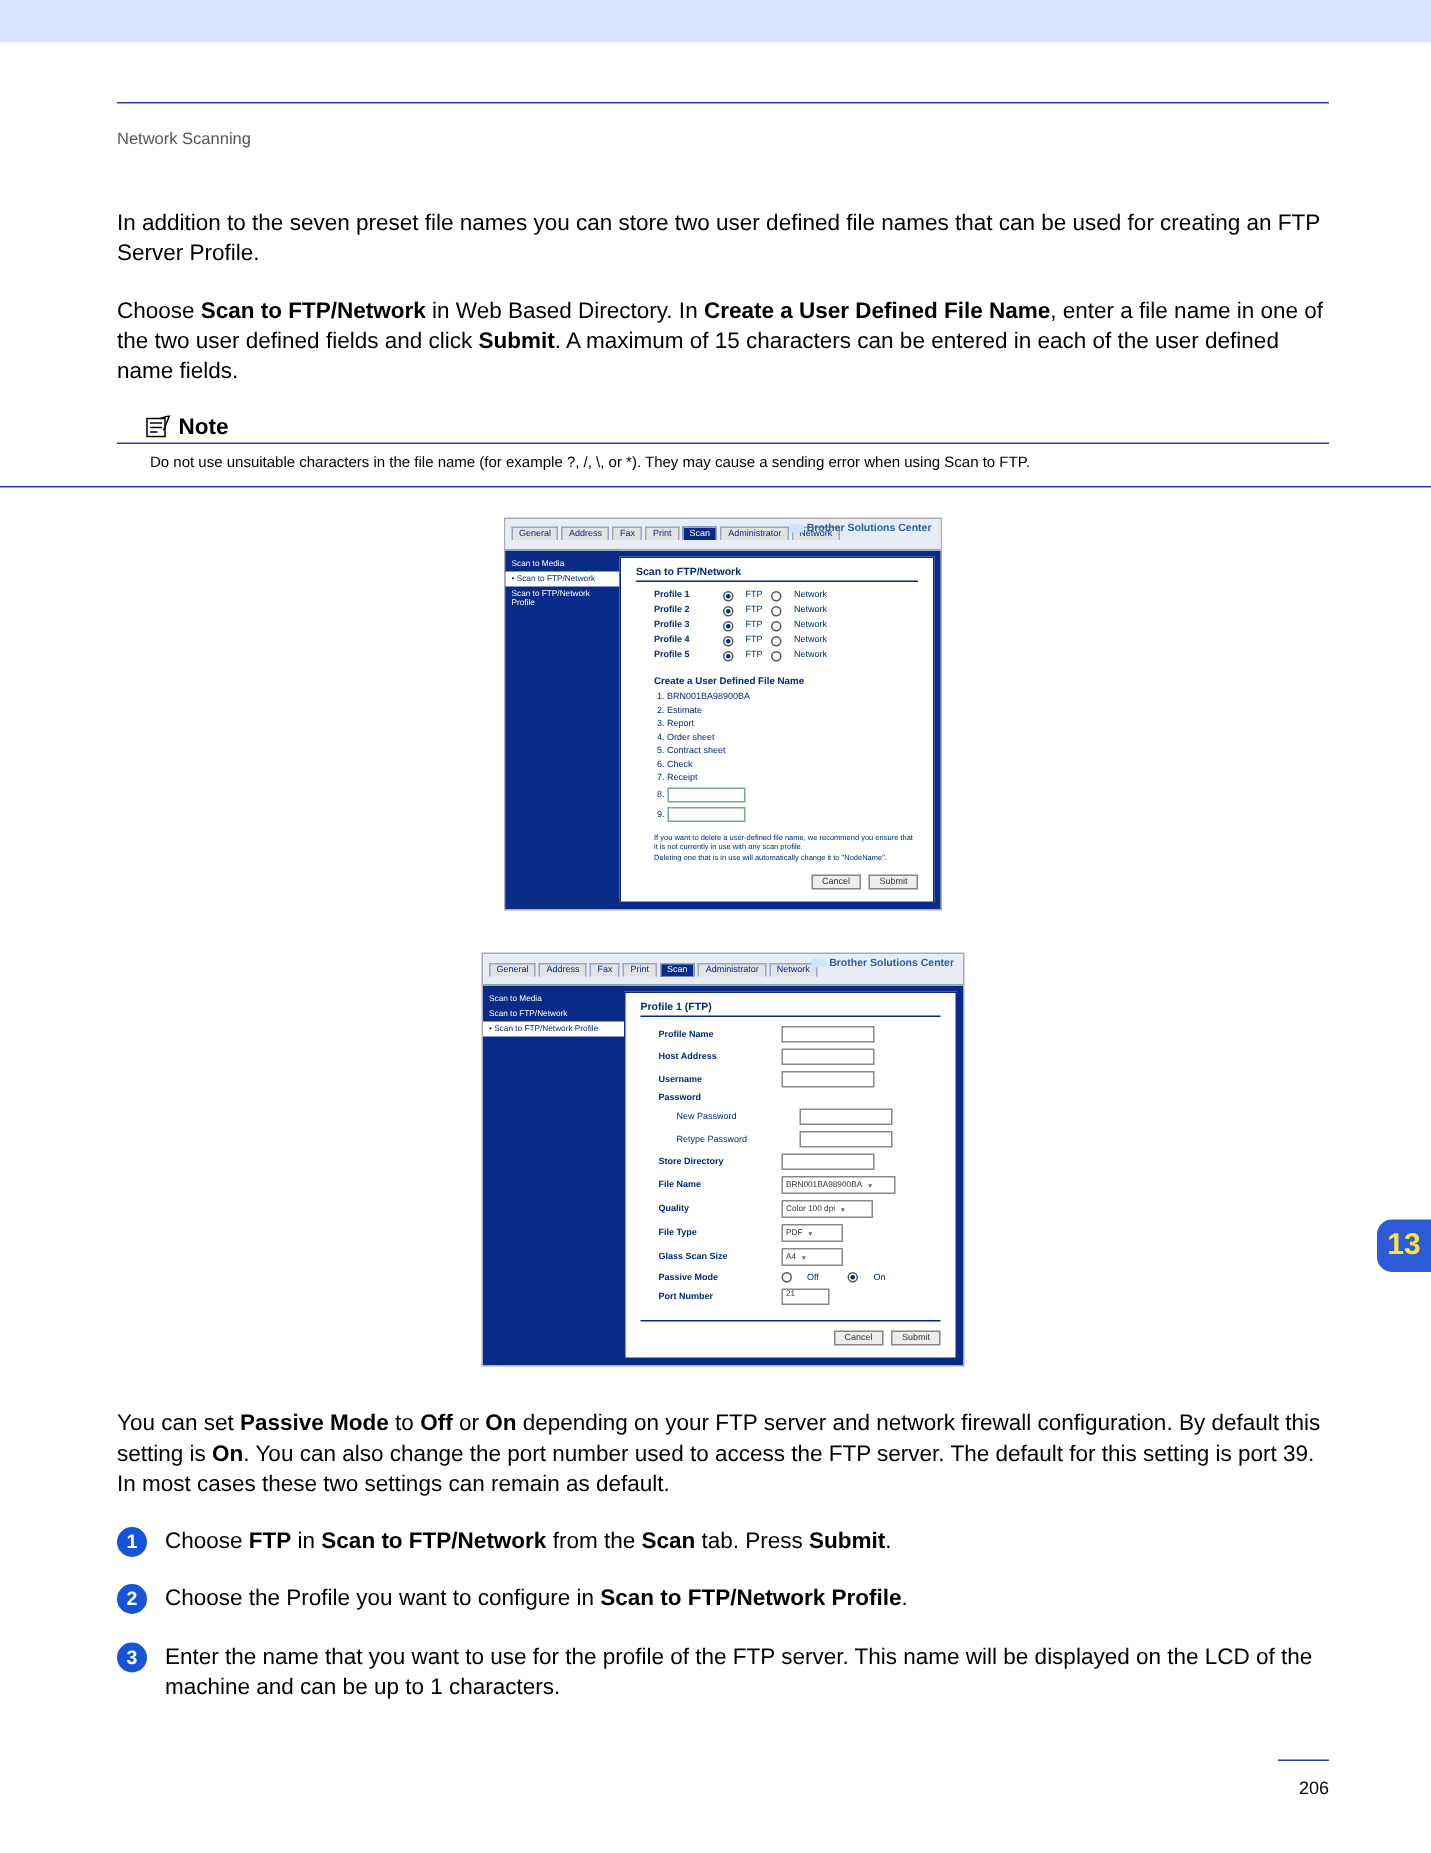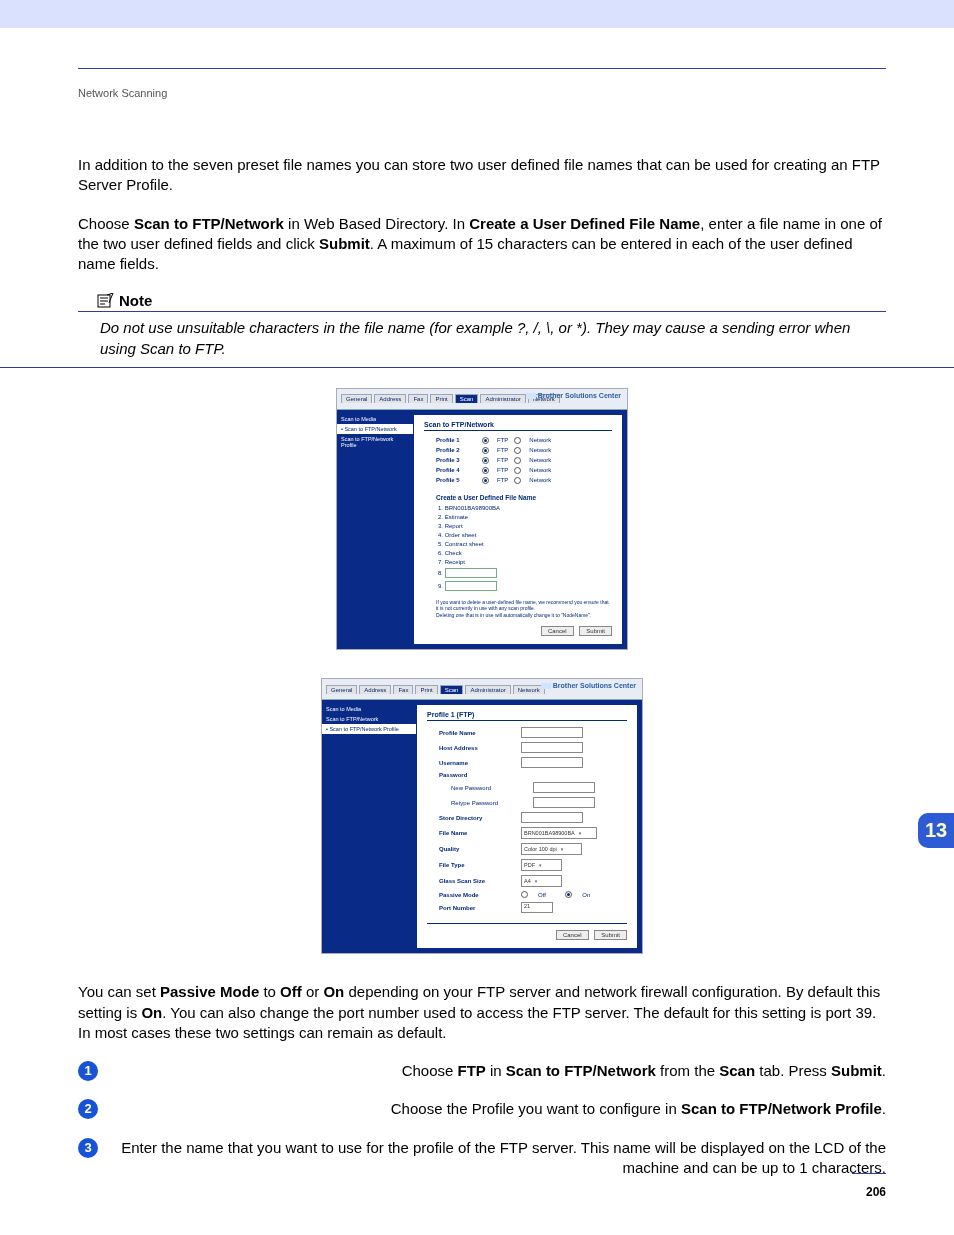--- a/index.html
+++ b/index.html
@@ -18,21 +18,21 @@
     padding: 40px 68px 0 78px;
   }
   .top-rule {
     border: none;
     border-top: 1px solid #2d3e9e;
     margin: 0 0 18px 0;
   }
   .header-section {
     font-size: 11px;
     color: #555;
-    margin-bottom: 56px;
+    margin-bottom: 40px;
   }
   p {
     margin: 0 0 18px 0;
     line-height: 1.35;
   }
   b { font-weight: bold; }
   .note-block {
     margin: 10px 0 8px 0;
   }
   .note-head {
@@ -44,23 +44,22 @@
     padding-left: 19px;
   }
   .note-head .icon {
     width: 18px; height: 16px; margin-right: 4px;
     display: inline-flex; align-items: center; justify-content: center;
   }
   .note-head .label { font-weight: bold; }
   .note-body {
     padding-left: 22px;
     line-height: 1.35;
-    font-size: 15px;
+    font-size: 10px;
     margin-bottom: 8px;
-    font-style: italic;
   }
   .note-close-rule {
     border: none;
     border-top: 1px solid #2d3e9e;
     margin: 4px -68px 20px -78px;
   }
   .shot-wrap {
     display: flex;
     justify-content: center;
     margin: 10px 0 28px 0;
@@ -189,60 +188,59 @@
     font-family: Arial, Helvetica, sans-serif;
     font-size: 17px;
     font-weight: bold;
     margin: 6px 0 18px 0;
   }
   .chapter-tab {
     position: absolute;
     right: 0;
     top: 785px;
     background: #2d5bd6;
-    color: #fef9c3;
+    color: #fde047;
     font-weight: bold;
     font-size: 20px;
     width: 36px;
     text-align: center;
     padding: 6px 0;
     border-radius: 10px 0 0 10px;
   }
   ol.steps {
     list-style: none;
     padding: 0;
     margin: 0;
     counter-reset: step;
   }
   ol.steps li {
     position: relative;
     padding-left: 32px;
     margin-bottom: 18px;
     line-height: 1.35;
-    text-align: right;
   }
   ol.steps li::before {
     counter-increment: step;
     content: counter(step);
     position: absolute;
     left: 0; top: 0;
     width: 20px; height: 20px;
     background: #1753d6;
     color: #fff;
     border-radius: 50%;
     font-size: 13px;
     display: flex; align-items: center; justify-content: center;
     font-weight: bold;
   }
   .page-number {
     position: absolute;
     right: 68px;
     bottom: 36px;
     font-size: 12px;
-    font-weight: bold;
+    font-weight: normal;
   }
   .page-number-rule {
     position: absolute;
     right: 68px; left: auto;
     bottom: 54px;
     width: 34px;
     border: none;
     border-top: 1px solid #2d3e9e;
   }
 </style>

